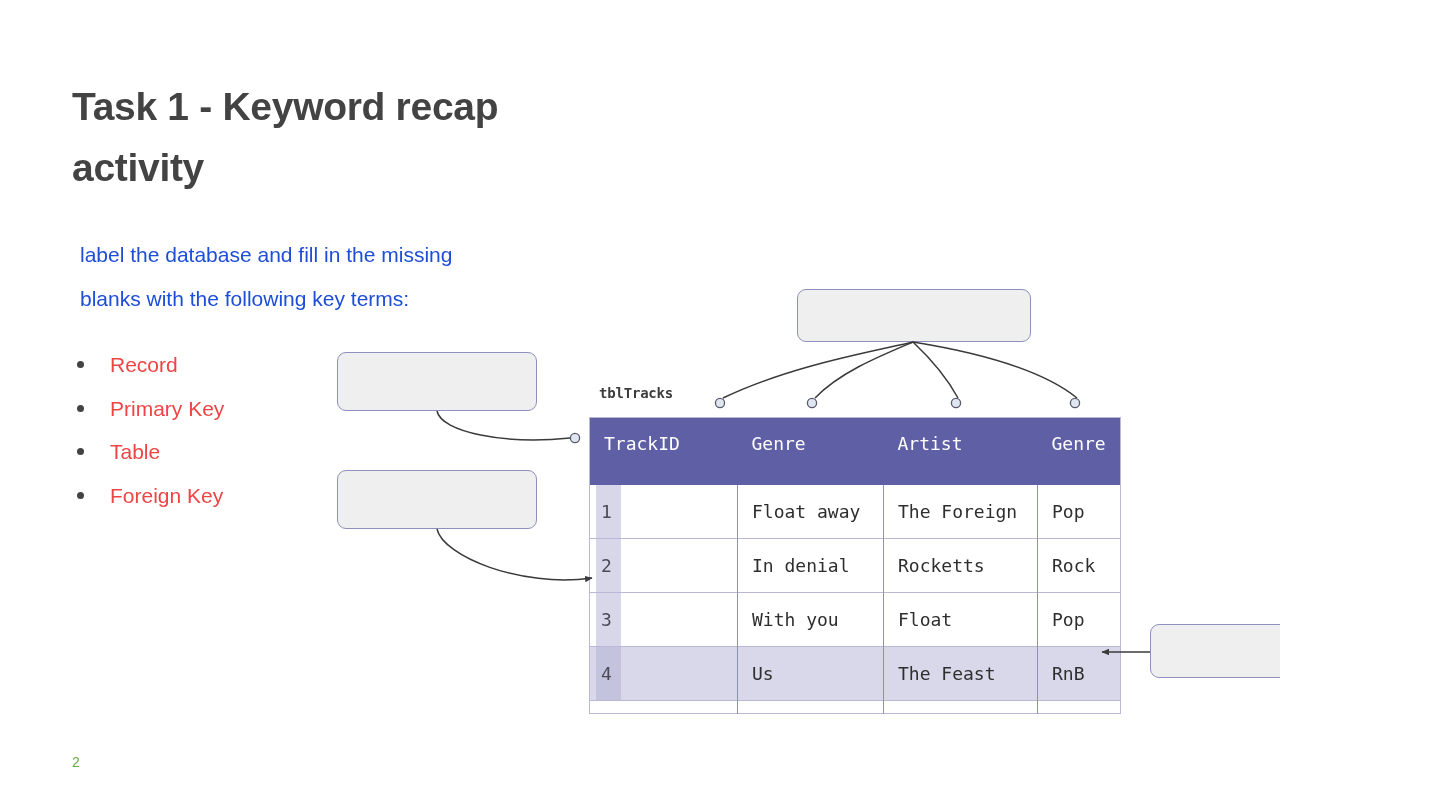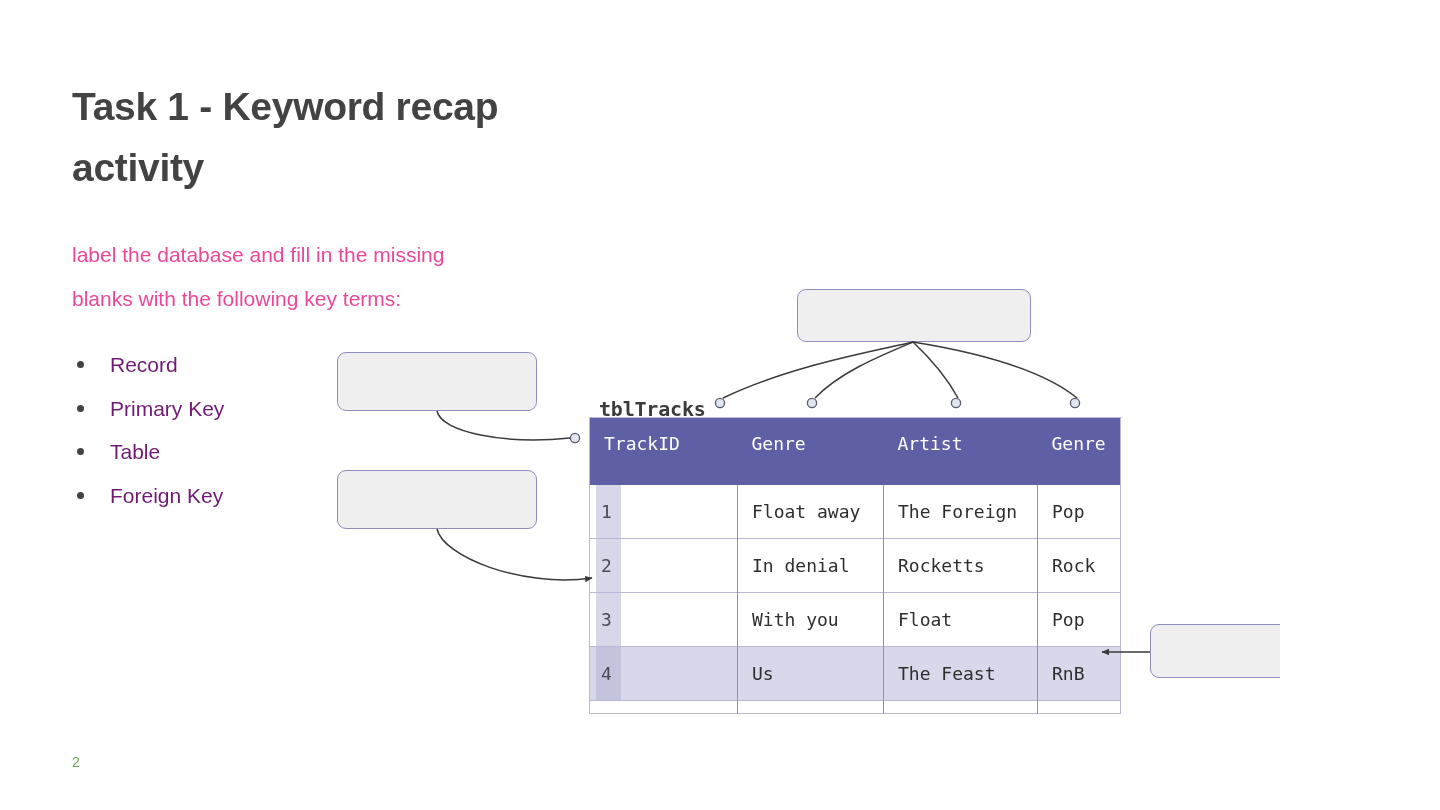--- a/index.html
+++ b/index.html
@@ -30,44 +30,44 @@
     font-weight: bold;
     line-height: 61px;
     color: #434343;
     letter-spacing: -0.3px;
     white-space: pre-line;
   }
 
   
   #lead-paragraph {
     position: absolute;
-    left: 72px;
+    left: 80px;
     top: 233px;
     width: 600px;
     font-size: 21px;
     line-height: 44px;
-    color: #ec4899;
+    color: #1d4ed8;
     white-space: pre-line;
   }
 
   
   #keyterm-list {
     position: absolute;
     left: 72px;
     top: 343px;
     width: 300px;
     margin: 0;
     padding: 0;
     list-style: none;
   }
   #keyterm-list li {
     position: relative;
     font-size: 21px;
     line-height: 43.5px;
-    color: #701a75;
+    color: #ef4444;
     padding-left: 38px;
   }
   #keyterm-list li .bullet-dot {
     position: absolute;
     left: 5px;
     top: 50%;
     margin-top: -3.5px;
     width: 7px;
     height: 7px;
     border-radius: 50%;
@@ -86,25 +86,24 @@
   #answer-box-records  { left: 337px; top: 470px; width: 200px; height: 59px; }
   #answer-box-top      { left: 797px; top: 289px; width: 234px; height: 53px; }
   #answer-box-right    { left: 1150px; top: 624px; width: 174px; height: 54px; }
 
   
   #table-label {
     position: absolute;
     left: 599px;
     top: 385px;
     font-family: "DejaVu Sans Mono", "Liberation Mono", monospace;
-    font-size: 20px;
+    font-size: 14px;
     font-weight: bold;
     color: #3c3c3c;
     letter-spacing: -0.2px;
-    margin-top: 12px;
   }
 
   
   #db-table {
     position: absolute;
     left: 589px;
     top: 417px;
     width: 531px;
     height: 264px;
     border-collapse: collapse;

